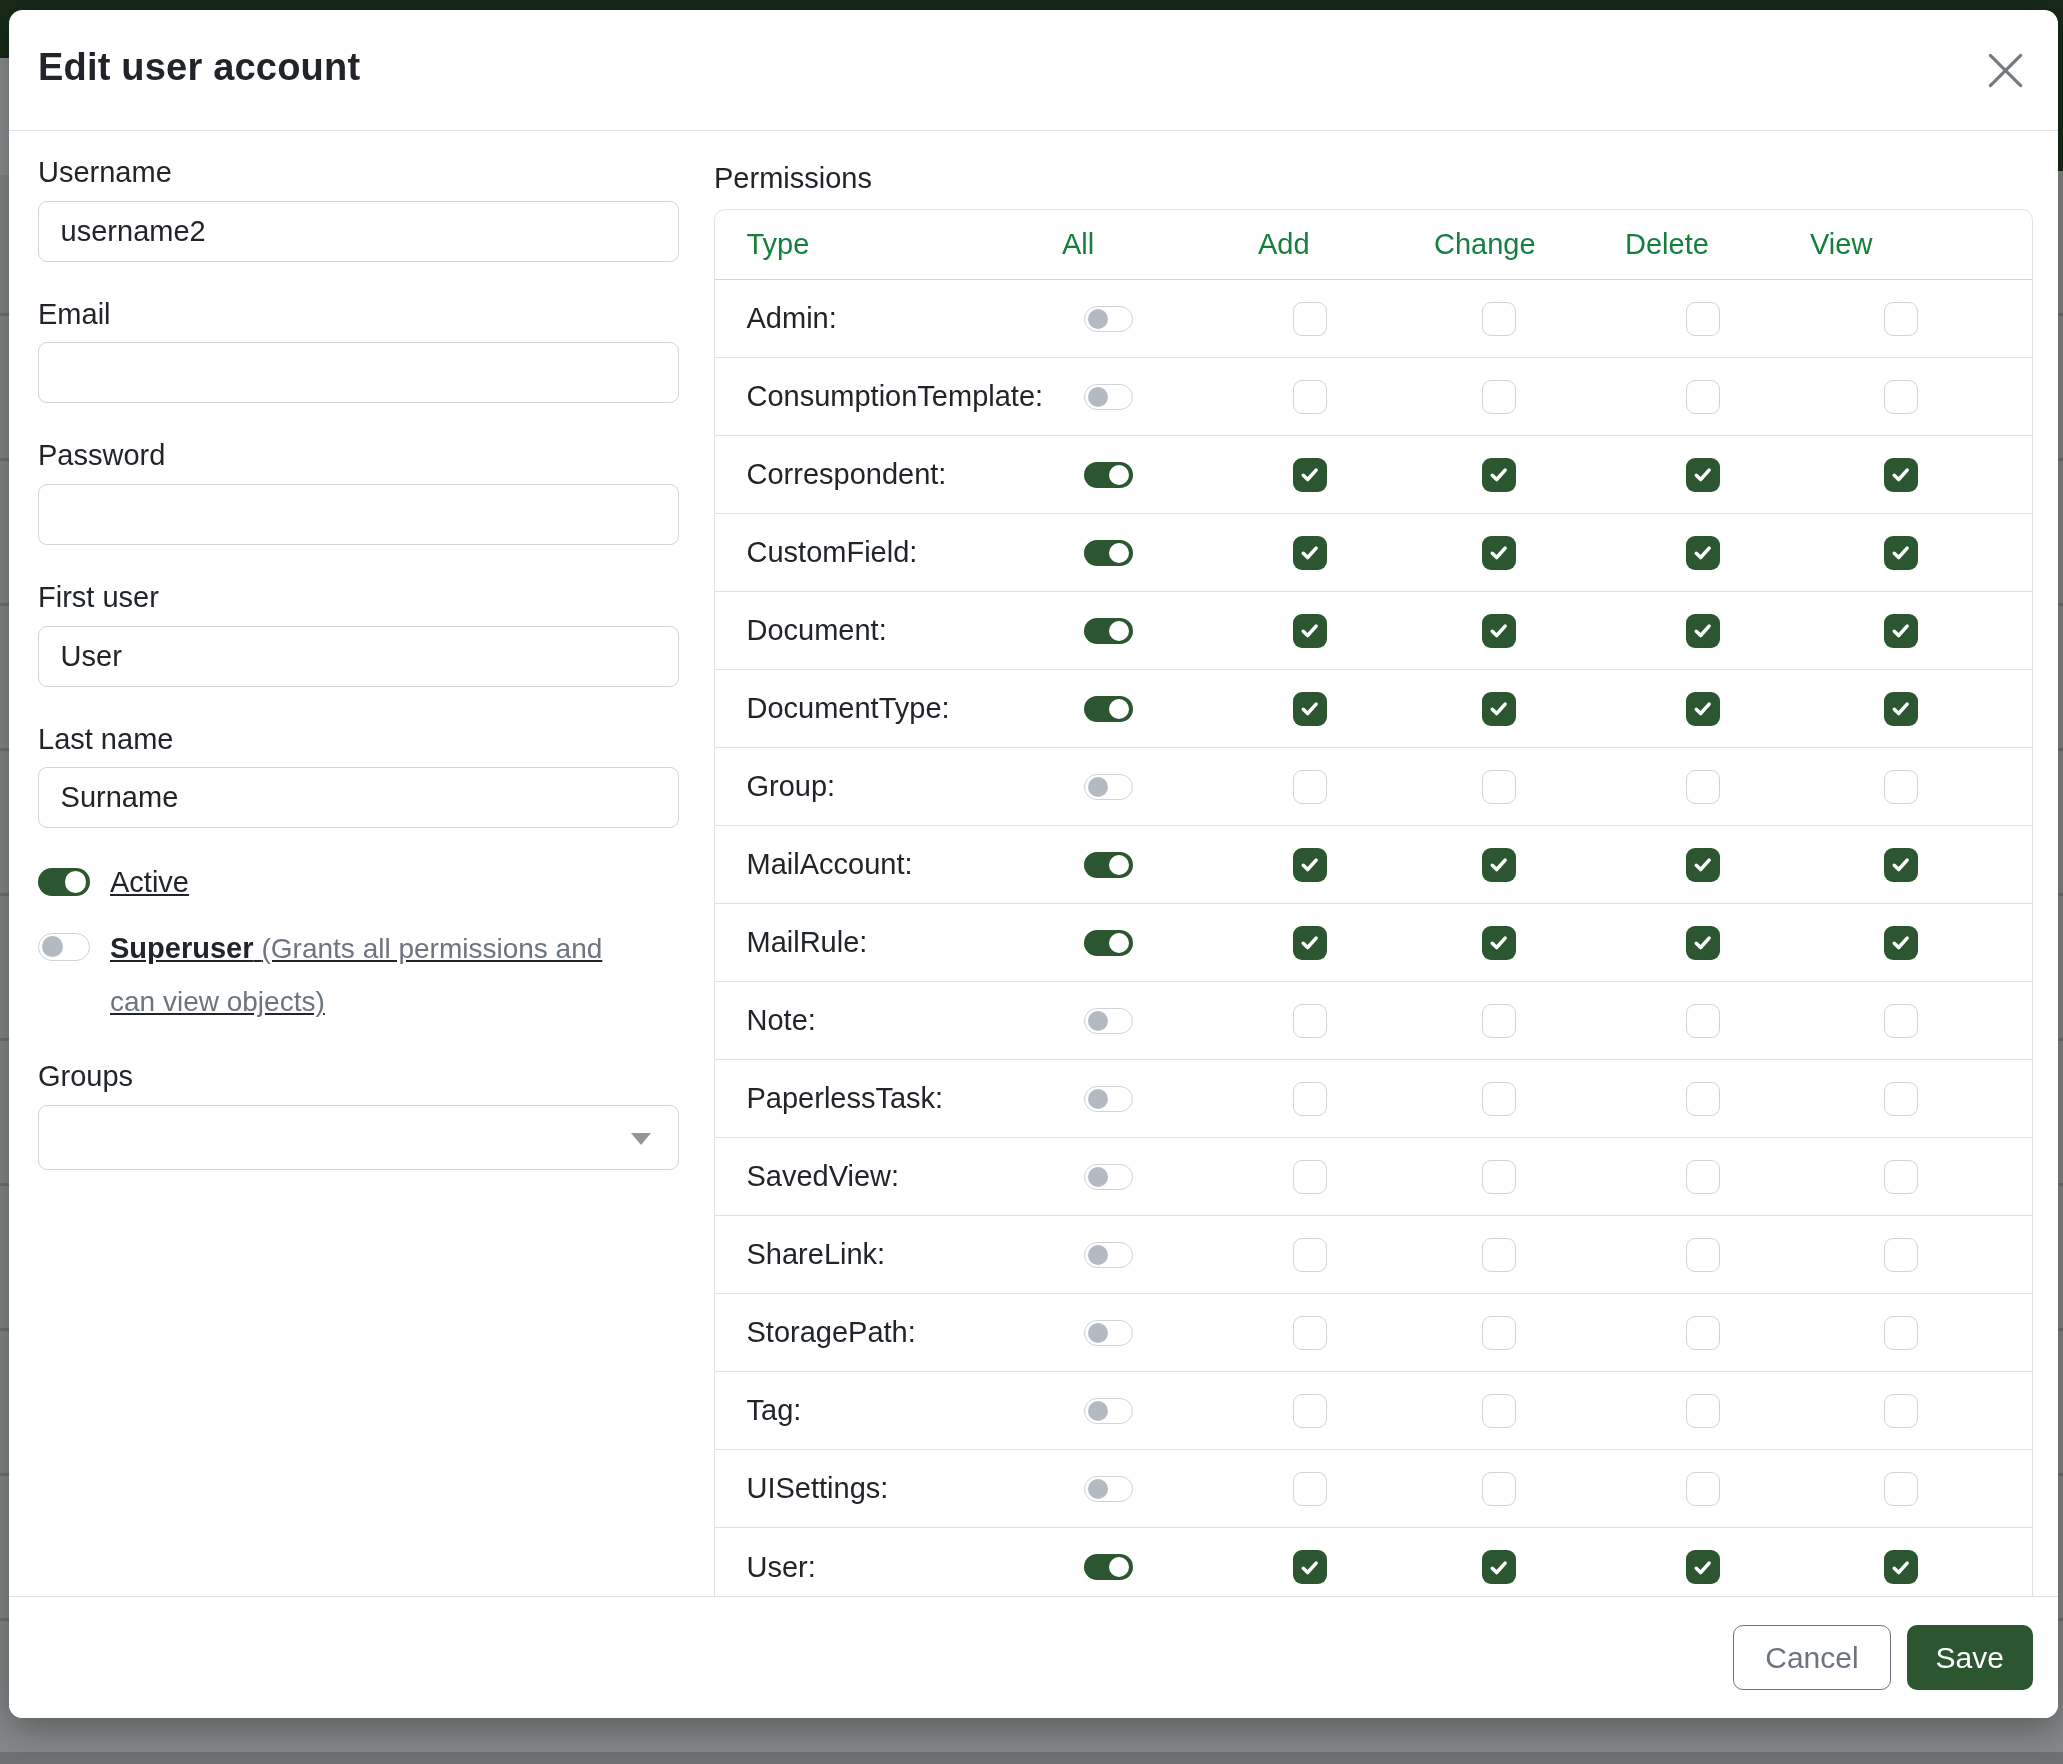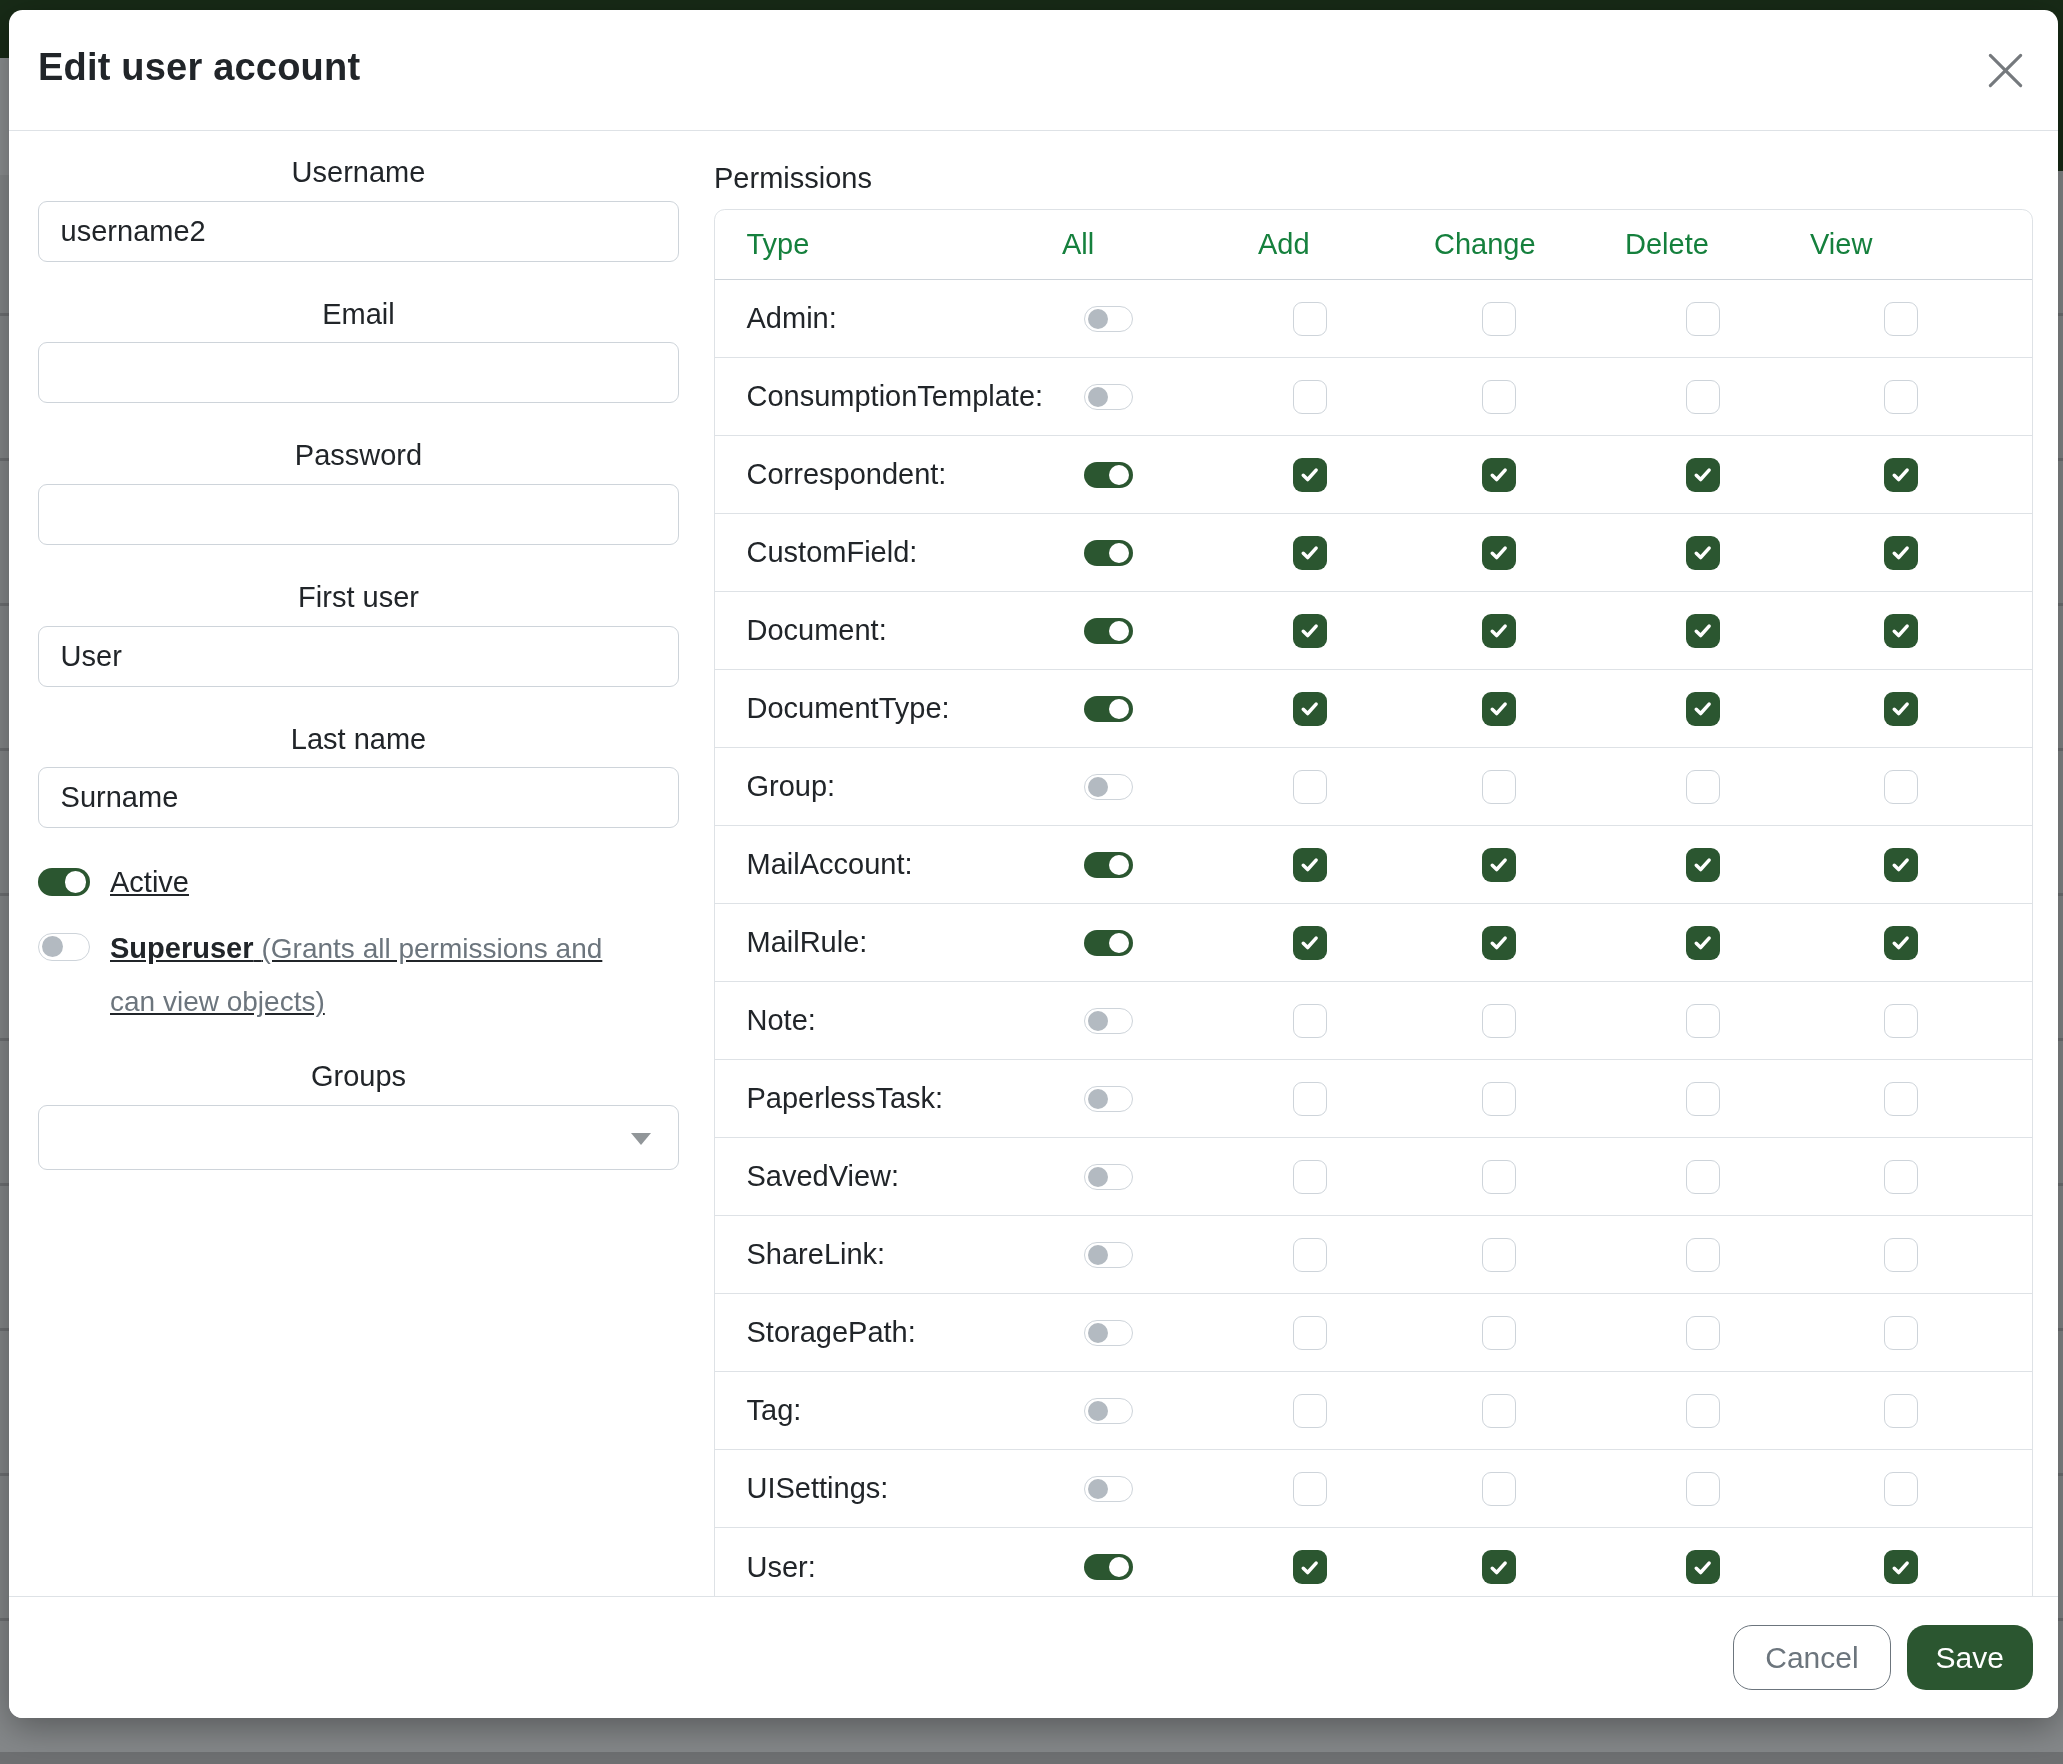--- a/index.html
+++ b/index.html
@@ -37,21 +37,21 @@
   }
   .close-btn {
     position:absolute; right:23.4px; top:31px; width:58px; height:58px;
     background:none; border:none; cursor:pointer;
     display:flex; align-items:center; justify-content:center;
   }
   .modal-body { position:relative; height:1500px; }
 
   
   .form-col { position:absolute; left:29px; top:25px; width:641px; }
-  .fld-label { display:block; font-size:29px; color:#212529; margin-bottom:11.7px;text-align:center; }
+  .fld-label { display:block; font-size:29px; color:#212529; margin-bottom:11.7px; }
   .fld-input {
     display:block; width:641px; height:61px;
     border:1.8px solid #ced4da; border-radius:9px;
     font-family:inherit; font-size:29px; color:#212529;
     padding:0 21.6px; margin-bottom:36px; background:#fff; outline:none;
   }
 
   .switch {
     position:relative; width:52px; height:28px; border-radius:14.4px; flex:0 0 auto; cursor:pointer;
   }
@@ -109,21 +109,21 @@
   .checkbox svg { width:23.4px; height:23.4px; }
 
   
   .modal-footer {
     position:absolute; left:0; right:0; bottom:0; height:122px;
     border-top:1.8px solid #dee2e6;
     display:flex; align-items:center; justify-content:flex-end;
     padding-right:25px; gap:16px; background:#fff;
   }
   .btn {
-    height:65px; border-radius:19px; font-family:inherit; font-size:30px; cursor:pointer;
+    height:65px; border-radius:10px; font-family:inherit; font-size:30px; cursor:pointer;
   }
   .btn-cancel { background:#fff; color:#6c757d; border:1.8px solid #6c757d; padding:0 31px; }
   .btn-save   { background:var(--accent); color:#fff; border:none; padding:0 29px; }
 </style>
 </head>
 <body>
 
 <div class="backdrop">
   <div class="backdrop-content"></div>
   <div class="backdrop-nav"></div>

